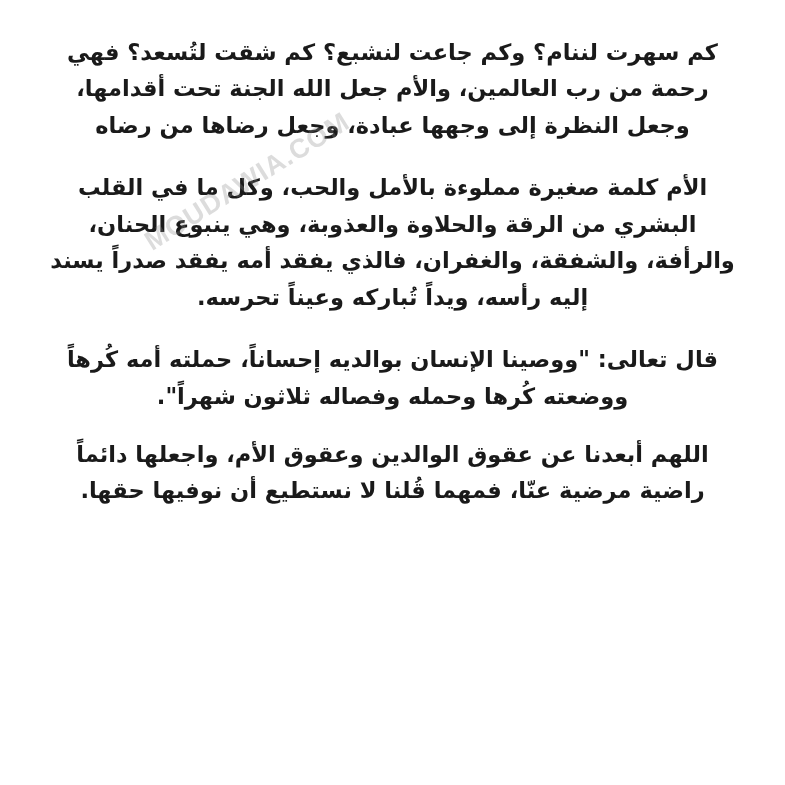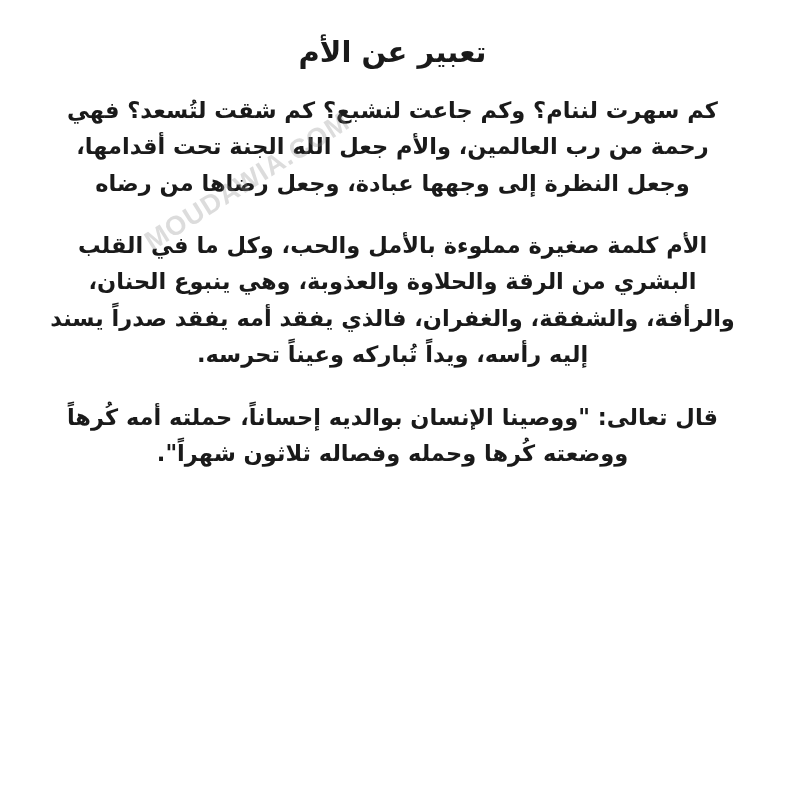--- a/index.html
+++ b/index.html
@@ -76,22 +76,22 @@
   .para.p4 { margin-bottom: 0; }
 </style>
 </head>
 <body>
 
 <div class="page">
 
   <div class="watermark">MOUDAWIA.COM</div>
 
 
-  <h2 class="doc-subtitle">تعبير عن الأم</h2>
 
   <p class="para p2">كم سهرت لننام؟ وكم جاعت لنشبع؟ كم شقت لتُسعد؟ فهي رحمة من رب العالمين، والأم جعل الله الجنة تحت أقدامها، وجعل النظرة إلى وجهها عبادة، وجعل رضاها من رضاه</p>
 
   <p class="para p1">الأم كلمة صغيرة مملوءة بالأمل والحب، وكل ما في القلب البشري من الرقة والحلاوة والعذوبة، وهي ينبوع الحنان، والرأفة، والشفقة، والغفران، فالذي يفقد أمه يفقد صدراً يسند إليه رأسه، ويداً تُباركه وعيناً تحرسه.</p>
 
   <p class="para p3">قال تعالى: "ووصينا الإنسان بوالديه إحساناً، حملته أمه كُرهاً ووضعته كُرها وحمله وفصاله ثلاثون شهراً".</p>
 
+  <p class="para p4">اللهم أبعدنا عن عقوق الوالدين وعقوق الأم، واجعلها دائماً راضية مرضية عنّا، فمهما قُلنا لا نستطيع أن نوفيها حقها.</p>
 
 </div>
 
 </body></html>

